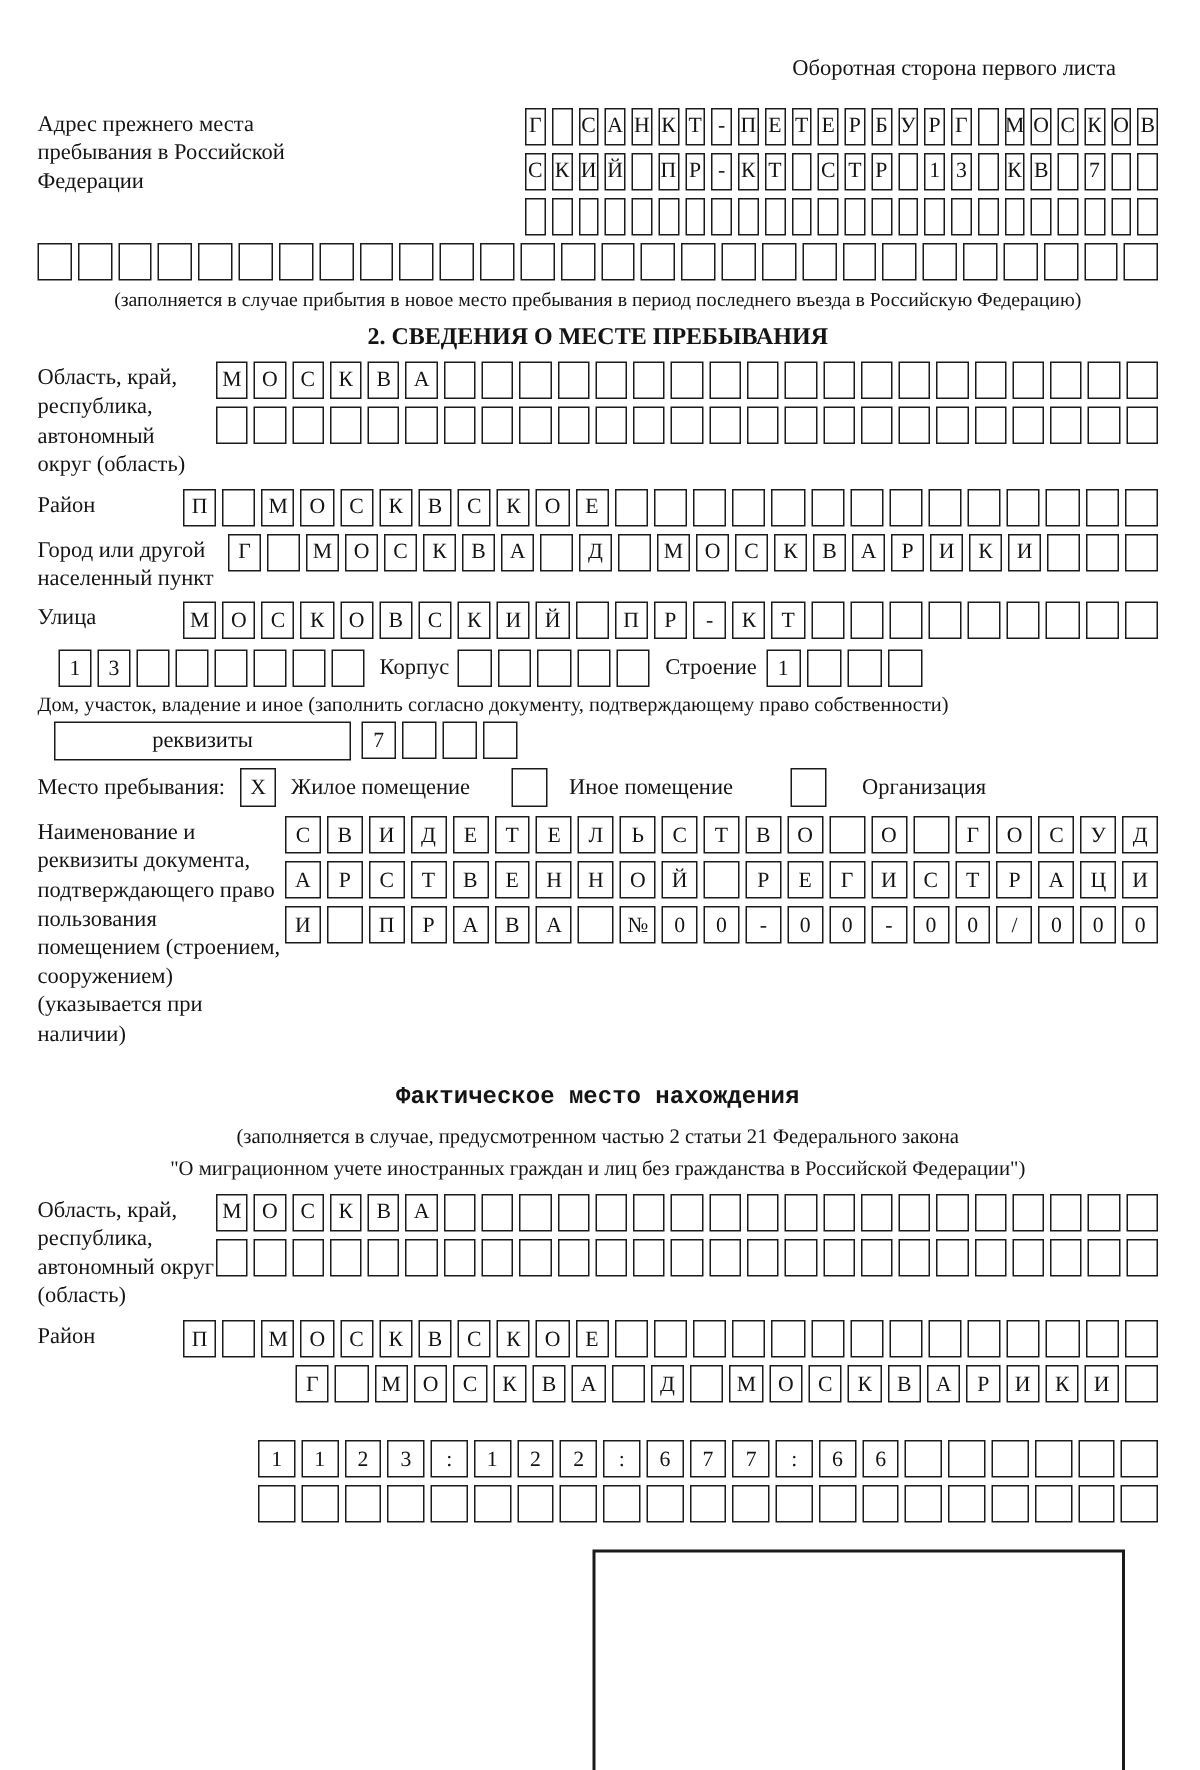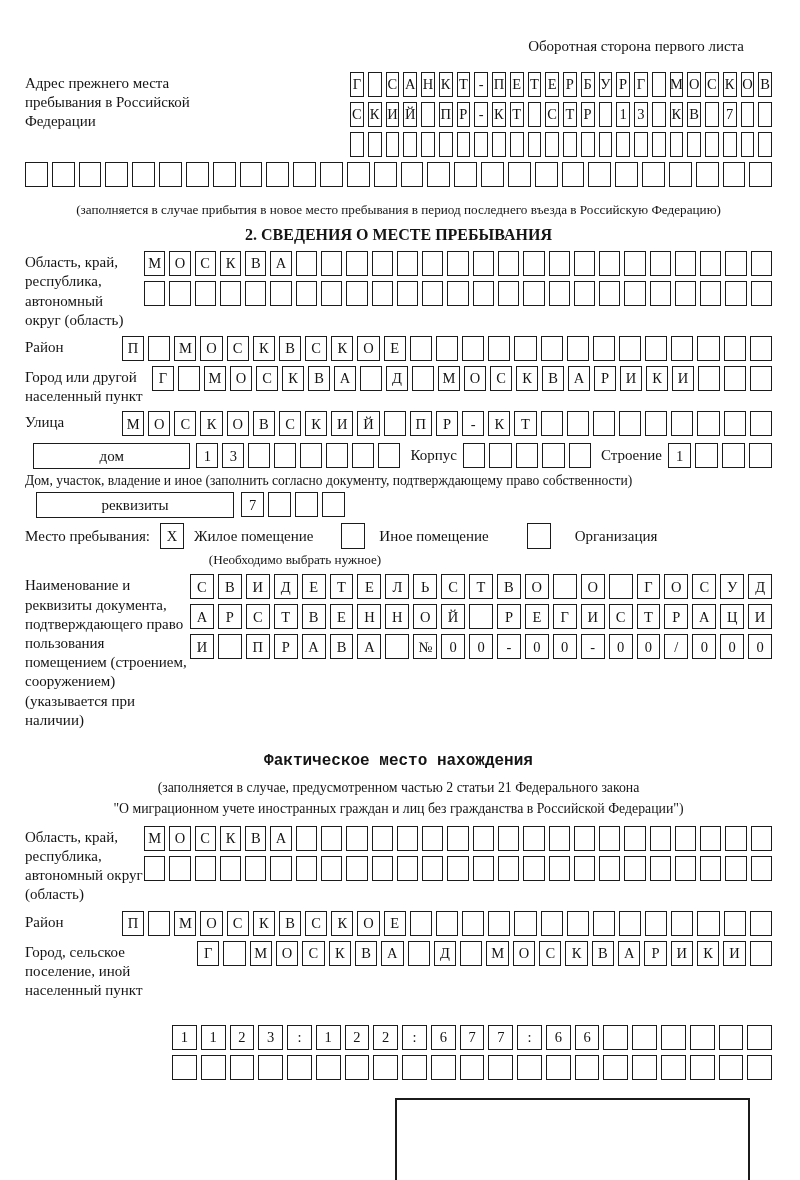--- a/index.html
+++ b/index.html
@@ -155,21 +155,21 @@
       <span class="cell"></span>
       <span class="cell"></span>
       <span class="cell"></span>
       <span class="cell"></span>
       <span class="cell"></span>
       <span class="cell"></span>
       <span class="cell"></span>
       <span class="cell"></span>
       <span class="cell"></span>
     </div>
-  <div class="note" style="margin-top:14px;font-family:Liberation Serif, serif;">(заполняется в случае прибытия в новое место пребывания в период последнего въезда в Российскую Федерацию)</div>
+  <div class="note" style="margin-top:4px;font-family:Liberation Serif, serif;">(заполняется в случае прибытия в новое место пребывания в период последнего въезда в Российскую Федерацию)</div>
 
   <div class="sec-title" style="margin-top:8px;">2. СВЕДЕНИЯ О МЕСТЕ ПРЕБЫВАНИЯ</div>
 
   <div class="frow" style="margin-top:7px;">
     <div class="lbl" style="max-width:104px;">Область, край, республика, автономный округ (область)</div>
     <div class="rows" style="width:628px; margin-left:auto;">
       <div class="cells" style="width:628px;">
           <span class="cell">М</span>
           <span class="cell">О</span>
           <span class="cell">С</span>
@@ -312,21 +312,20 @@
         <span class="cell"></span>
         <span class="cell"></span>
         <span class="cell"></span>
         <span class="cell"></span>
         <span class="cell"></span>
         <span class="cell"></span>
       </div>
   </div>
 
   <div class="frow" style="margin-top:7px; margin-left:8px;">
-    <div class="widebox" style="width:164px;">дом</div>
     <div class="cells cells-static" style="width:204px; margin-left:6px;">
         <span class="cell">1</span>
         <span class="cell">3</span>
         <span class="cell"></span>
         <span class="cell"></span>
         <span class="cell"></span>
         <span class="cell"></span>
         <span class="cell"></span>
         <span class="cell"></span>
       </div>
@@ -366,21 +365,20 @@
     <span style="margin-left:10px;">Жилое помещение</span>
     <span class="cells chk-cell" style="margin-left:28px;">
         <span class="cell"></span>
       </span>
     <span style="margin-left:14px;">Иное помещение</span>
     <span class="cells chk-cell" style="margin-left:38px;">
         <span class="cell"></span>
       </span>
     <span style="margin-left:24px;">Организация</span>
   </div>
-  <div class="note" style="width:330px; margin-left:105px; margin-top:2px;">(Необходимо выбрать нужное)</div>
 
   <div class="frow" style="margin-top:6px;">
     <div class="lbl" style="max-width:200px;">Наименование и реквизиты документа, подтверждающего право пользования помещением (строением, сооружением) (указывается при наличии)</div>
     <div class="rows" style="width:582px; margin-left:auto;">
       <div class="cells" style="width:582px;">
           <span class="cell">С</span>
           <span class="cell">В</span>
           <span class="cell">И</span>
           <span class="cell">Д</span>
           <span class="cell">Е</span>
@@ -539,21 +537,20 @@
         <span class="cell"></span>
         <span class="cell"></span>
         <span class="cell"></span>
         <span class="cell"></span>
         <span class="cell"></span>
         <span class="cell"></span>
       </div>
   </div>
 
   <div class="frow" style="margin-top:5px;">
-    <div class="lbl" style="max-width:180px;">Город, сельское поселение, иной населенный пункт</div>
     <div class="cells" style="width:575px;">
         <span class="cell">Г</span>
         <span class="cell"></span>
         <span class="cell">М</span>
         <span class="cell">О</span>
         <span class="cell">С</span>
         <span class="cell">К</span>
         <span class="cell">В</span>
         <span class="cell">А</span>
         <span class="cell"></span>

